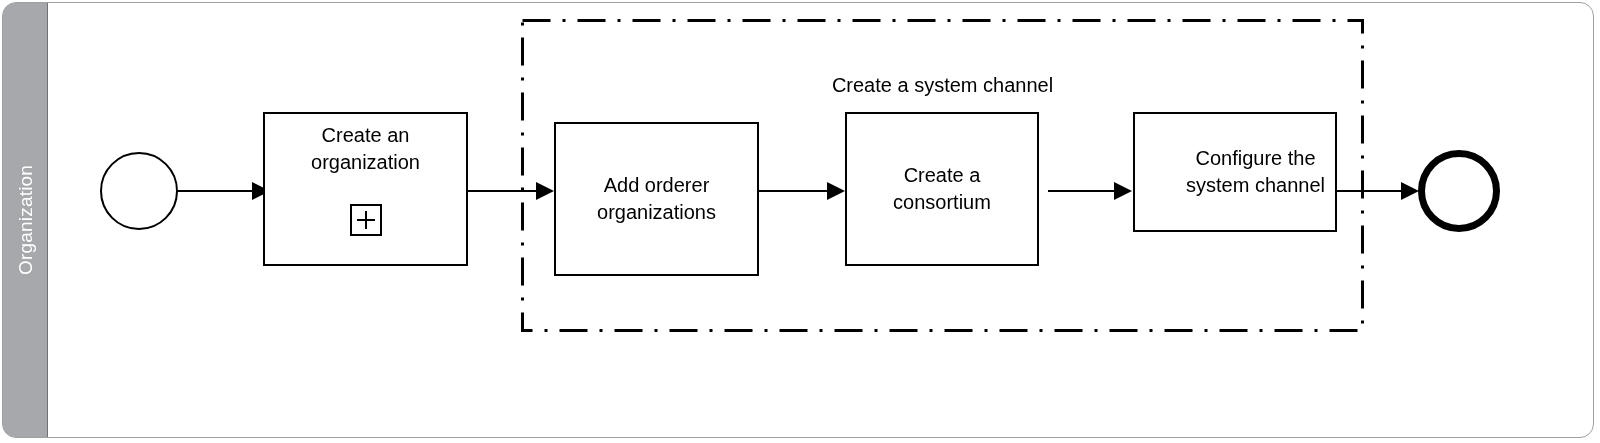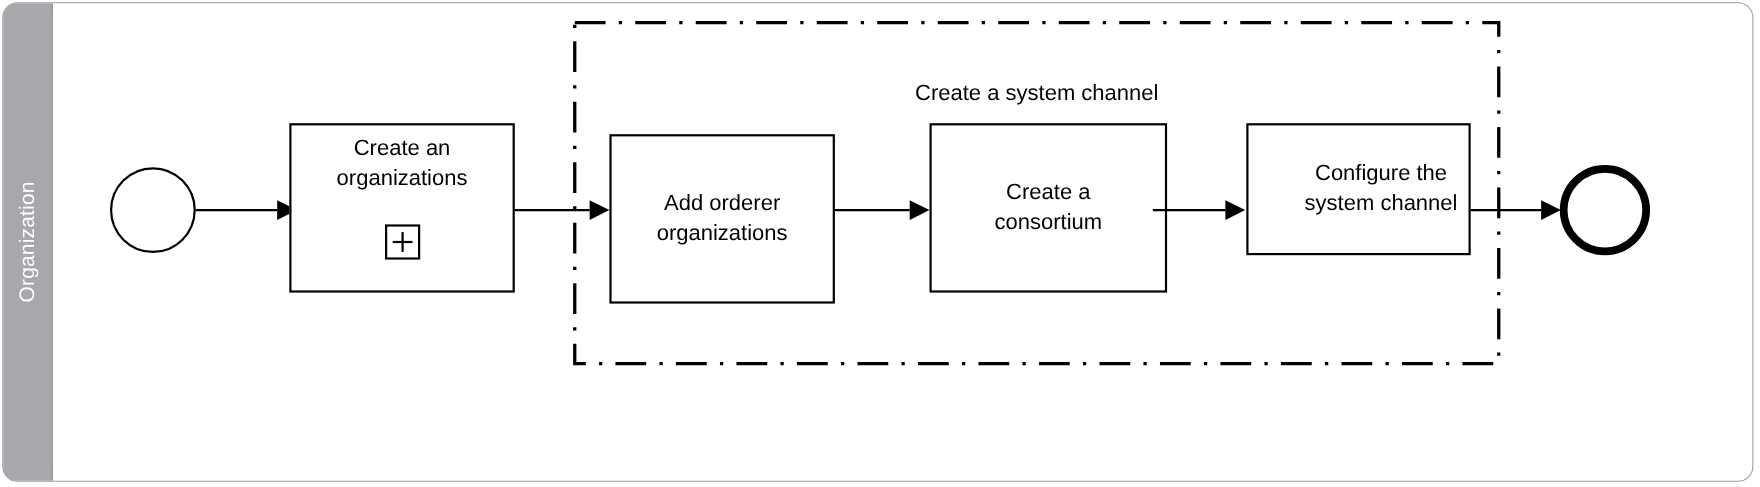--- a/index.html
+++ b/index.html
@@ -167,40 +167,40 @@
 
   <div class="event event-start"></div>
 
   <svg class="flow" style="left:178px; top:176px;" width="95" height="30">
     <line x1="0" y1="15" x2="74" y2="15"></line>
     <polygon points="74,6 92,15 74,24"></polygon>
   </svg>
 
   <div class="task task-subprocess" style="left:263px; top:112px; width:205px; height:154px;">
     <div class="task-label">Create an
-organizations</div>
+organization</div>
     <span class="sub-marker"></span>
   </div>
 
   <svg class="flow" style="left:468px; top:176px;" width="95" height="30">
     <line x1="0" y1="15" x2="68" y2="15"></line>
     <polygon points="68,6 86,15 68,24"></polygon>
   </svg>
 
   <div class="task" style="left:554px; top:112px; width:205px; height:154px;margin-top:10px;">
     <div class="task-label">Add orderer
 organizations</div>
   </div>
 
   <svg class="flow" style="left:759px; top:176px;" width="95" height="30">
     <line x1="0" y1="15" x2="68" y2="15"></line>
     <polygon points="68,6 86,15 68,24"></polygon>
   </svg>
 
-  <div class="task" style="left:845px; top:112px; width:216px; height:154px;">
+  <div class="task" style="left:845px; top:112px; width:194px; height:154px;">
     <div class="task-label">Create a
 consortium</div>
   </div>
 
   <svg class="flow" style="left:1048px; top:176px;" width="95" height="30">
     <line x1="0" y1="15" x2="66" y2="15"></line>
     <polygon points="66,6 84,15 66,24"></polygon>
   </svg>
 
   <div class="task" style="left:1133px; top:112px; width:204px; height:120px;padding-left:41px;">

